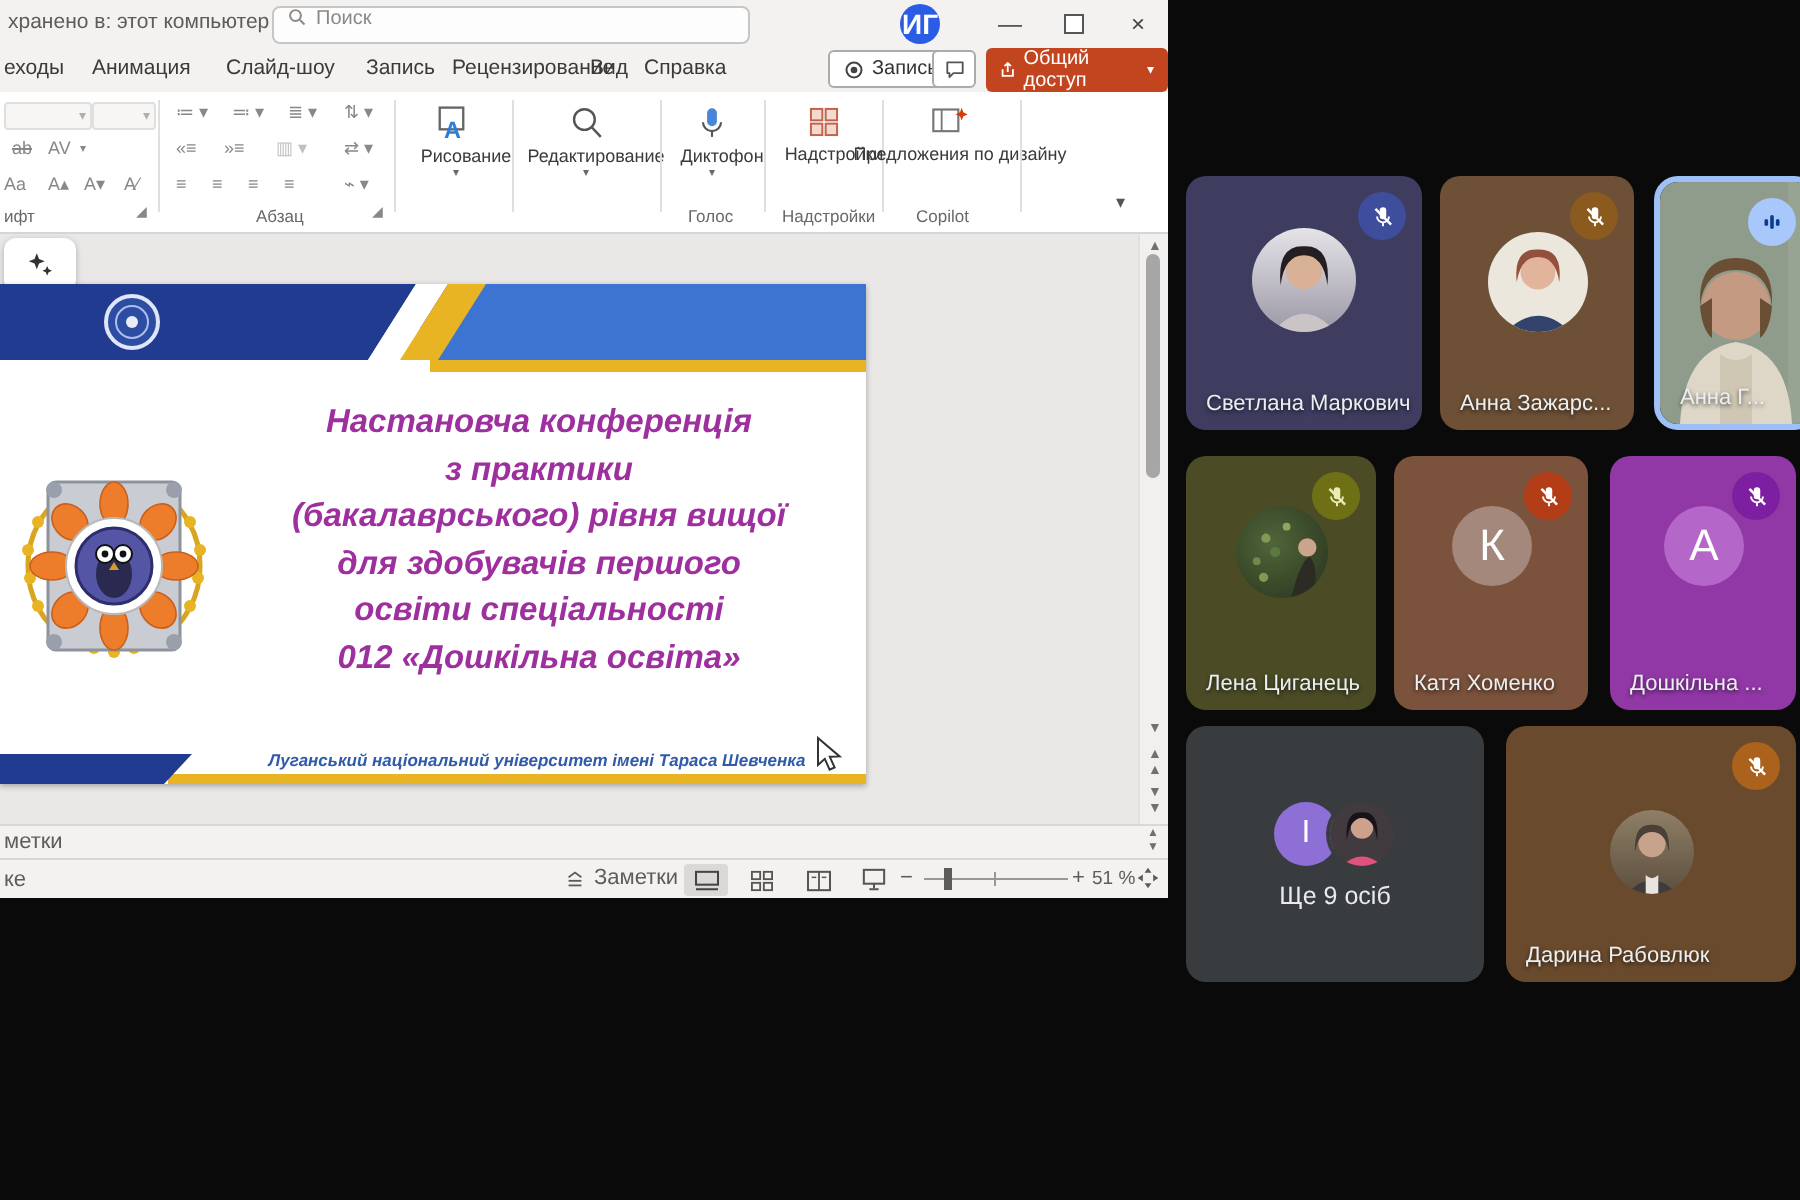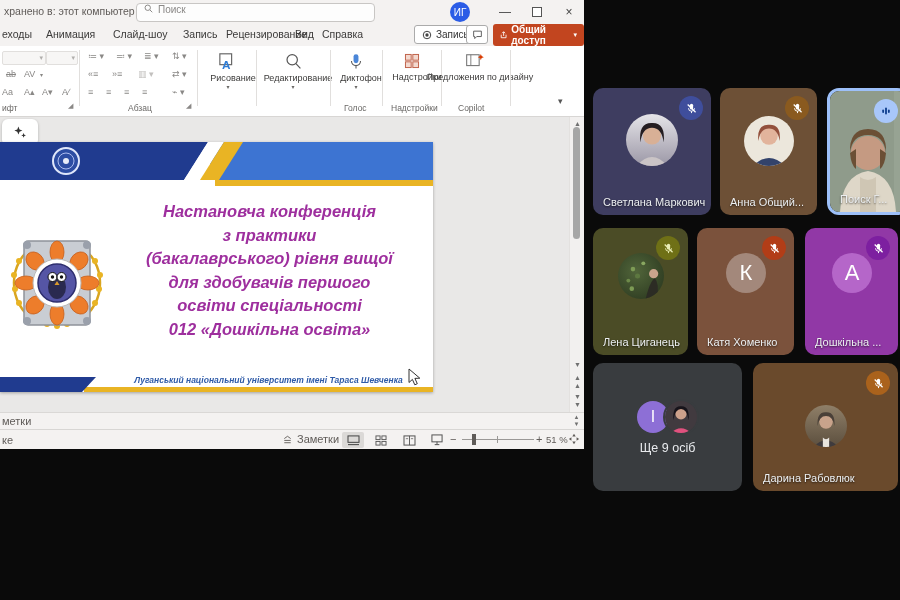--- a/index.html
+++ b/index.html
@@ -8,32 +8,32 @@
   .abs{position:absolute;}
 
   
   .ppt{left:0;top:68;width:584px;height:449px;background:#fff;}
   .titlebar{left:0;top:0;width:584px;height:24px;background:#f4f2f1;}
   .saved{left:4px;top:5px;font-size:10.5px;color:#5f5b58;white-space:nowrap;}
   .searchbox{left:136px;top:3px;width:230px;height:17px;background:#fdfdfd;border:1px solid #c8c6c4;
              border-radius:4px;display:flex;align-items:flex-start;gap:5px;padding-left:7px;}
   .searchbox span{font-size:10px;color:#8a8886;}
   .acct{left:450px;top:2px;width:20px;height:20px;border-radius:50%;background:#2b5ce6;color:#fff;
-        font-size:10px;font-weight:normal;display:flex;align-items:center;justify-content:center;}
+        font-size:14px;font-weight:bold;display:flex;align-items:center;justify-content:center;}
   .winbtn{top:0;width:30px;height:24px;display:flex;align-items:center;justify-content:center;
           color:#444;font-size:12px;}
   .restore-glyph{width:8px;height:8px;border:1px solid #555;background:#fff;}
   .tabrow{left:0;top:24px;width:584px;height:22px;background:#f4f2f1;}
   .tab{top:4px;font-size:10.5px;color:#3b3a39;white-space:nowrap;}
   .btn-rec{left:414px;top:1px;height:17px;border:1px solid #ababab;border-radius:3px;background:#fff;
            display:flex;align-items:center;gap:4px;padding:0 7px;font-size:10px;color:#333;}
   .btn-bubble{left:466px;top:1px;width:20px;height:17px;border:1px solid #ababab;border-radius:3px;
               background:#fff;display:flex;align-items:center;justify-content:center;}
   .btn-share{left:493px;top:0px;height:22px;border-radius:3px;background:#c2451f;color:#fff;
-             display:flex;align-items:center;gap:4px;padding:0 7px;font-size:10px;font-weight:bold;}
+             display:flex;align-items:center;gap:4px;padding:0 7px;font-size:10px;font-weight:normal;}
   .ribbon{left:0;top:46px;width:584px;height:71px;background:#fff;border-bottom:1px solid #d8d6d4;box-sizing:border-box;}
   .rgl{font-size:8.5px;color:#6a6866;}
   .vdiv{top:4px;width:1px;height:56px;background:#e1dfdd;}
   .gicon{color:#8a8886;font-size:9px;white-space:nowrap;}
   .selbox{height:12px;background:#f7f6f5;border:1px solid #e1dfdd;border-radius:2px;color:#b0aeac;
           font-size:7px;display:flex;align-items:center;justify-content:flex-end;padding-right:2px;}
   .rbtn{display:flex;flex-direction:column;align-items:center;gap:2px;}
   .rbtn .lbl{font-size:9px;color:#3b3a39;text-align:center;line-height:10px;white-space:nowrap;margin-left:10px;}
   .carat{color:#6a6866;font-size:6px;line-height:5px;}
 
@@ -405,21 +405,21 @@
         </svg>
     </div>
     <div class="badge" style="background: rgb(138, 90, 31);">
       <svg width="13" height="13" viewBox="0 0 24 24">
           <rect x="9" y="3" width="6" height="11" rx="3" fill="#fff"></rect>
           <path d="M6.5 11.5a5.5 5.5 0 0 0 11 0" stroke="#fff" stroke-width="1.8" fill="none"></path>
           <line x1="12" y1="17" x2="12" y2="20.5" stroke="#fff" stroke-width="1.8"></line>
           <line x1="5" y1="4.5" x2="19.5" y2="19" stroke="#fff" stroke-width="2.3"></line>
         </svg>
     </div>
-    <div class="pname">Анна Общий...</div>
+    <div class="pname">Анна Зажарс...</div>
   </div>
 
   <div class="abs tile video-tile" style="left:827px;top:88px;width:76px;height:121px">
     <svg width="76" height="121" viewBox="0 0 76 121" preserveAspectRatio="none">
       <rect width="76" height="121" fill="#8f9b8b"></rect>
       <rect x="64" y="0" width="12" height="121" fill="#97a393"></rect>
       <path d="M10 121 Q12 84 38 80 Q64 84 66 121 Z" fill="#ded7c8"></path>
       <path d="M30 86 Q38 92 46 86 L46 121 L30 121 Z" fill="#cfc6b4"></path>
       <circle cx="38" cy="62" r="17" fill="#c59a82"></circle>
       <path d="M20 62 Q19 38 38 38 Q57 38 56 62 Q54 44 38 44 Q22 44 20 62 Z" fill="#6b4f35"></path>
@@ -428,21 +428,21 @@
     </svg>
     <div class="badge" style="background:#a8c7fa">
       <svg width="12" height="12" viewBox="0 0 24 24">
           <g fill="#0c3c8c">
             <rect x="4.5" y="9" width="3.6" height="7" rx="1.8"></rect>
             <rect x="10.2" y="5" width="3.6" height="14" rx="1.8"></rect>
             <rect x="15.9" y="9" width="3.6" height="7" rx="1.8"></rect>
           </g>
         </svg>
     </div>
-    <div class="pname">Поиск Г...</div>
+    <div class="pname">Анна Г...</div>
   </div>
 
   <div class="abs tile" style="left: 593px; top: 228px; width: 95px; height: 127px; background: rgb(75, 76, 38);">
     <div class="av" style="left:25px;top:25px;width:46px;height:46px">
       <svg width="46" height="46" viewBox="0 0 40 40">
           <defs>
             <radialGradient id="g3" cx=".4" cy=".4" r=".9">
               <stop offset="0" stop-color="#51653a"></stop>
               <stop offset="1" stop-color="#24301a"></stop>
             </radialGradient>

